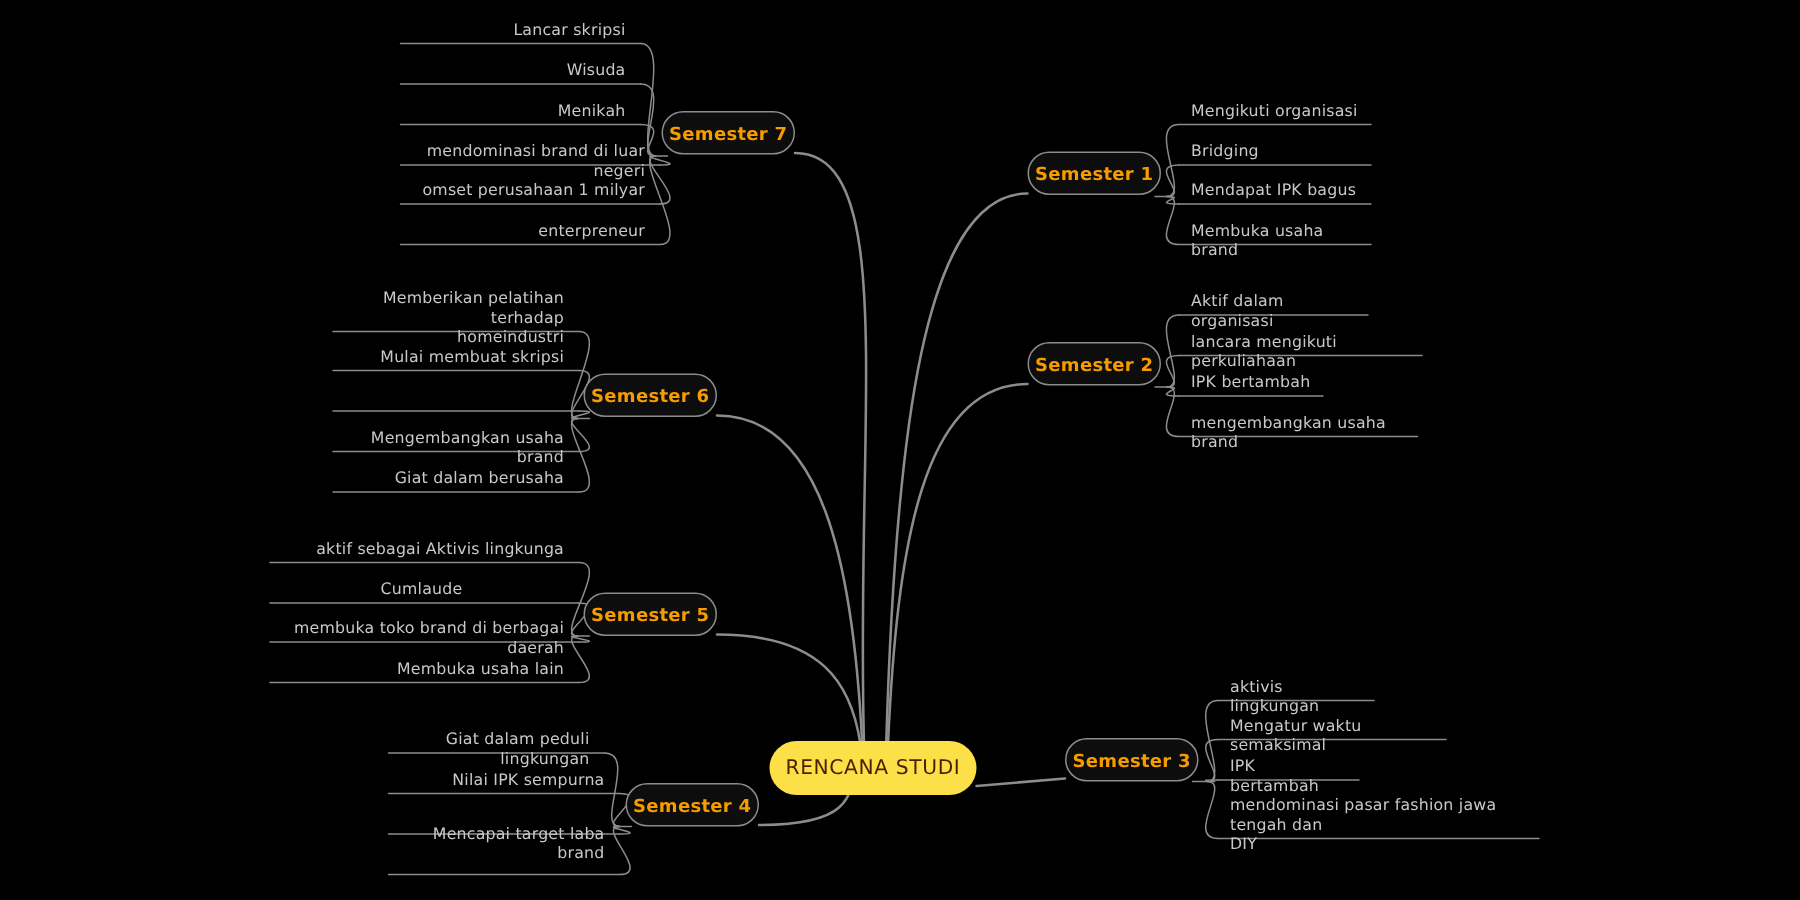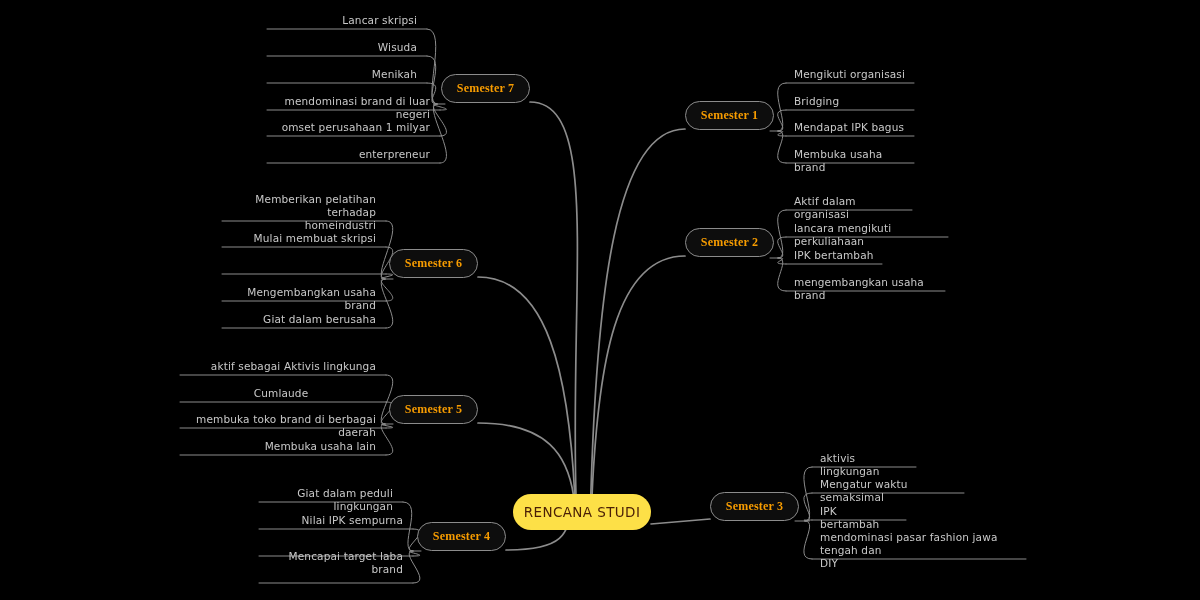--- a/index.html
+++ b/index.html
@@ -43,21 +43,20 @@
     border: 1.3px solid #8c8c8c;
     border-radius: 16px;
     font-size: 12px;
     font-weight: bold;
     letter-spacing: 0.2px;
     display: flex;
     align-items: center;
     justify-content: center;
     white-space: nowrap;
     z-index: 4;
-    font-family: Liberation Serif, serif;
   }
   .leaf {
     position: absolute;
     color: #c9c9c9;
     font-size: 10.5px;
     line-height: 13px;
     letter-spacing: 0.15px;
     z-index: 3;
     white-space: pre-line;
   }

